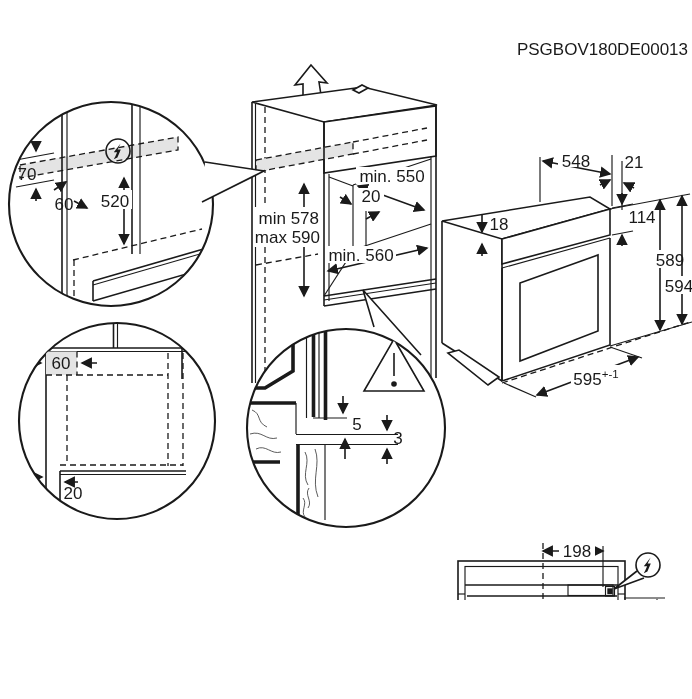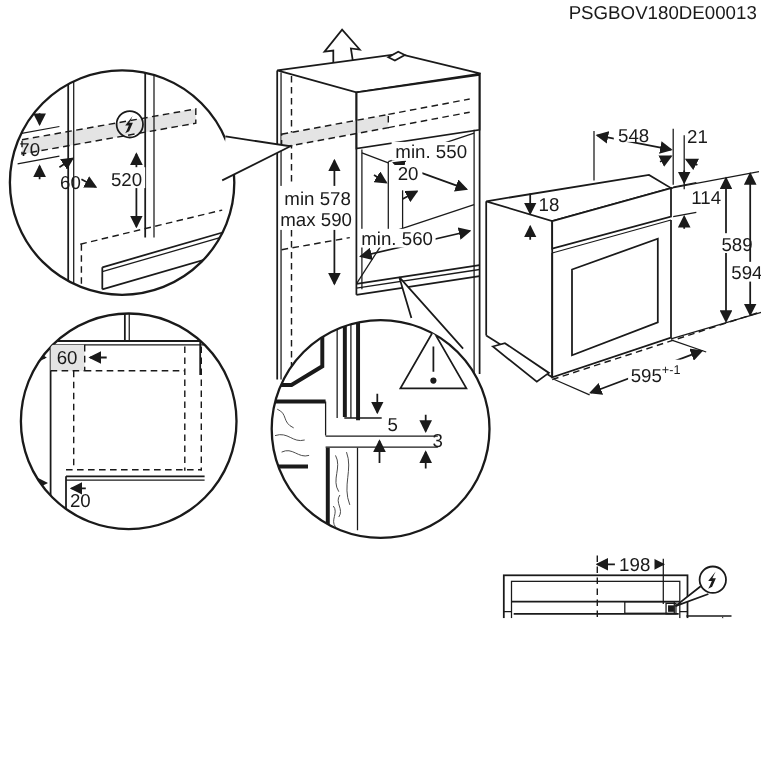--- a/index.html
+++ b/index.html
@@ -1,17 +1,17 @@
 <!DOCTYPE html>
 <html style="--line: #1a1a1a; --shade: #e4e4e4; --background: #ffffff;"><head>
 <meta charset="utf-8">
 <style>
   html,body{margin:0;padding:0;background:#fff;}
   .stage{position:relative;width:692px;height:562px;background:var(--background,#fff);
-         font-family:"Liberation Sans",sans-serif;overflow:hidden;}
+         font-family:"Liberation Sans",sans-serif;overflow:hidden;margin-top:38px;}
   svg{display:block}
   svg text{font-family:"Liberation Sans",sans-serif;font-size:16px;fill:var(--line,#1a1a1a);}.t17{font-size:17px}.tsup{font-size:11.5px}
   .ln{stroke:var(--line,#1a1a1a);stroke-width:1.6;fill:none;}
   .thin{stroke:var(--line,#1a1a1a);stroke-width:1.15;fill:none;}
   .thk{stroke:var(--line,#1a1a1a);stroke-width:3.6;fill:none;}
   .dsh{stroke:var(--line,#1a1a1a);stroke-width:1.3;fill:none;stroke-dasharray:6 4;}
   .circ{stroke:var(--line,#1a1a1a);stroke-width:2.1;fill:#fff;}
   .fw{fill:#fff;}
   .shade{fill:var(--shade,#e4e4e4);}
   .blk{fill:var(--line,#1a1a1a);}

